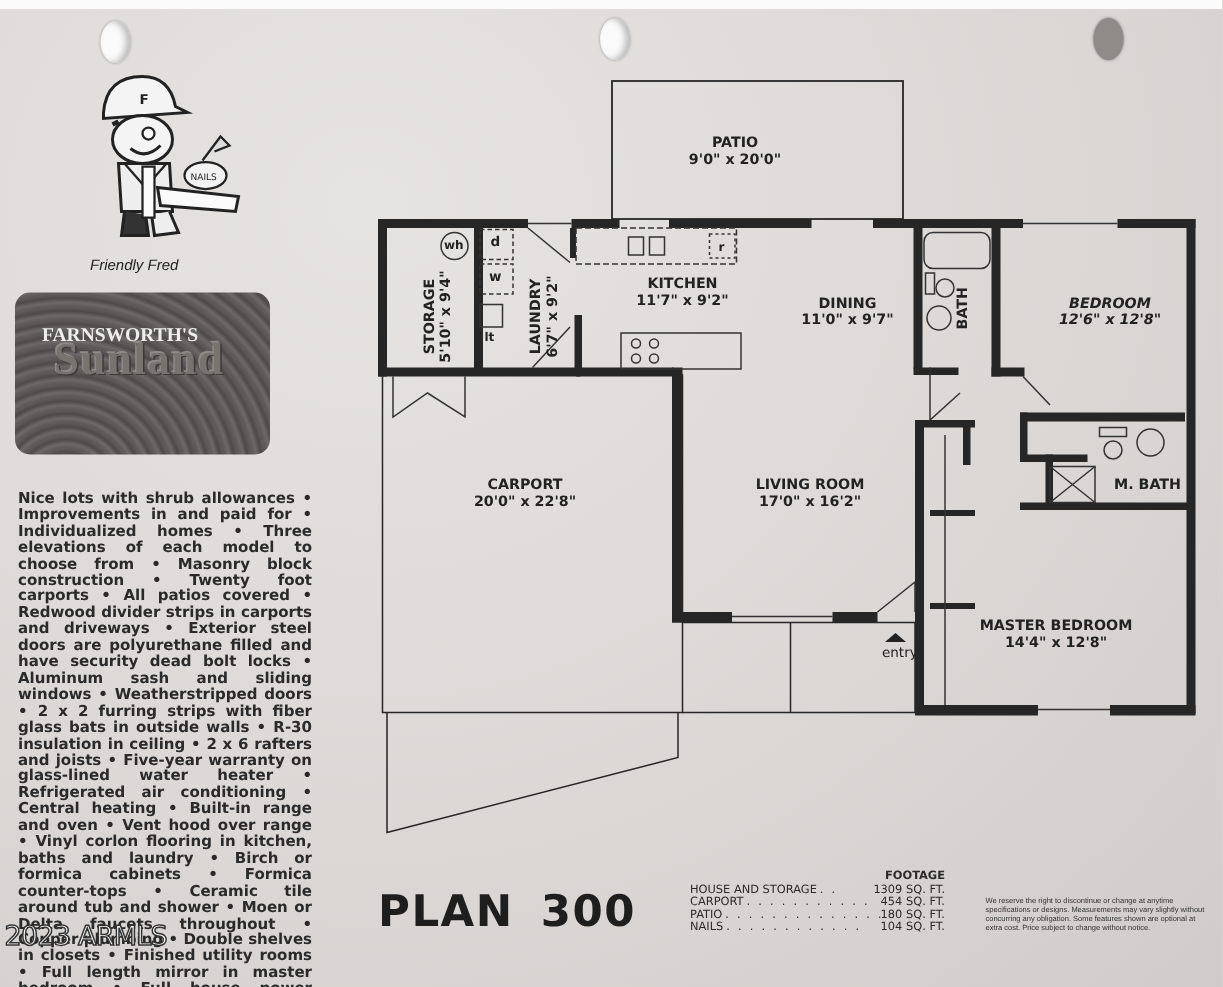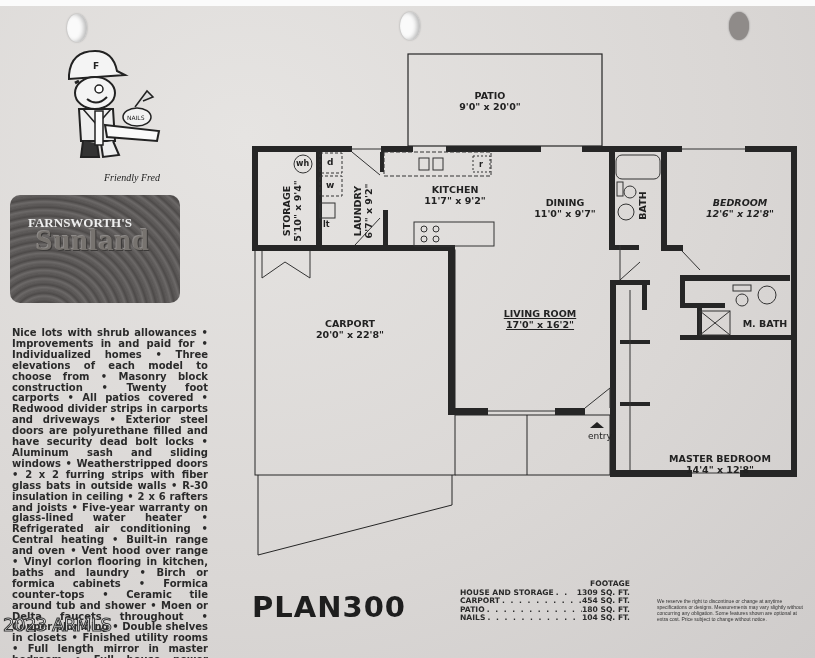--- a/index.html
+++ b/index.html
@@ -17,22 +17,22 @@
   .topstrip { position:absolute; left:0; top:0; width:815px; height:6px; background:#fbfbfb; }
   .hole {
     position: absolute; width: 20px; height: 28px; border-radius: 50%;
   }
   .hole.white { background: #fafafa; box-shadow: inset -3px 0 4px #bbb, 0 0 2px #999; }
   .hole.dark { background: #8f8b89; box-shadow: 0 0 2px #777; }
 
   
   .mascot { position:absolute; left:55px; top:45px; width:110px; height:120px; }
   .mascot-caption {
-    position:absolute; left:60px; top:172px; width:100px; text-align:right;
-    font-size: 10px; font-style: italic; font-family: Liberation Serif, serif;
+    position:absolute; left:60px; top:172px; width:100px; text-align:left;
+    font-size: 10px; font-style: italic; font-family: Liberation Sans, sans-serif;
   }
   .brand {
     position:absolute; left:10px; top:195px; width:170px; height:108px;
     border-radius: 10px;
     background:
       repeating-radial-gradient(ellipse at 20% 120%, #5a5756 0px, #6c6968 3px, #4d4a49 6px, #5f5c5b 9px);
     overflow:hidden;
   }
   .brand-top {
     position:absolute; left:18px; top:20px; color:#eee; font-family:"Liberation Serif", serif;
@@ -64,27 +64,27 @@
     font-weight:bold; font-size: 9.5px; line-height: 11px; color:#222;
   }
   .room-label .dim { font-weight: bold; font-size: 9.5px; }
   .vert { transform: rotate(-90deg); transform-origin: center; white-space: nowrap; }
   .fixture-letter { position:absolute; font-size:9px; font-family:"DejaVu Sans", sans-serif; font-weight:bold; }
 
   .plan-title {
     position:absolute; left:252px; top:590px; font-size: 29px; font-weight: bold;
     font-family:"DejaVu Sans", sans-serif; letter-spacing: 1px; color:#1e1e1e;
   }
-  .plan-title .num { }
+  .plan-title .num { margin-left: 18px; }
   .footage {
     position:absolute; left:460px; top:580px; width:170px;
     font-family:"DejaVu Sans", sans-serif; font-size: 7.6px; line-height: 8.6px; color:#2a2a2a;
   }
   .footage .head { text-align:right; font-weight:bold; padding-left: 10px; }
-  .footage .row { display:flex; white-space:nowrap;font-weight:bold; }
+  .footage .row { display:flex; white-space:nowrap; }
   .footage .row .dots { flex:1; overflow:hidden; padding: 0 2px; letter-spacing: 1.5px; }
   .disclaimer {
     position:absolute; left:657px; top:598px; width:146px;
     font-family:"Liberation Sans", sans-serif; font-size: 5px; line-height: 6px; color:#333;
   }
   .entry-label {
     position:absolute; left:588px; top:431px; font-size:9px; font-family:"DejaVu Sans", sans-serif; color:#222;
   }
 </style>
 </head>
@@ -253,28 +253,28 @@
   <div>BATH</div>
 </div>
 <div class="room-label" style="left:690px; top:197px; width:100px;font-style:italic;">
   <div>BEDROOM</div>
   <div class="dim">12'6" x 12'8"</div>
 </div>
 <div class="room-label" style="left:300px; top:318px; width:100px;">
   <div>CARPORT</div>
   <div class="dim">20'0" x 22'8"</div>
 </div>
-<div class="room-label" style="left:485px; top:308px; width:110px;text-decoration:underline;">
+<div class="room-label" style="left:485px; top:318px; width:110px;">
   <div>LIVING ROOM</div>
   <div class="dim">17'0" x 16'2"</div>
 </div>
 <div class="room-label" style="left:735px; top:318px; width:60px;">
   <div>M. BATH</div>
 </div>
-<div class="room-label" style="left:660px; top:412px; width:120px;margin-top:41px;">
+<div class="room-label" style="left:644px; top:412px; width:120px;">
   <div>MASTER BEDROOM</div>
   <div class="dim">14'4" x 12'8"</div>
 </div>
 
 <div class="fixture-letter" style="left:296px; top:159px; font-size:8px;">wh</div>
 <div class="fixture-letter" style="left:327px; top:157px;">d</div>
 <div class="fixture-letter" style="left:326px; top:180px;">w</div>
 <div class="fixture-letter" style="left:323px; top:205px; font-size:8px;margin-top:15px;">lt</div>
 <div class="fixture-letter" style="left:479px; top:160px; font-size:8px;">r</div>
 <div class="entry-label">entry</div>

